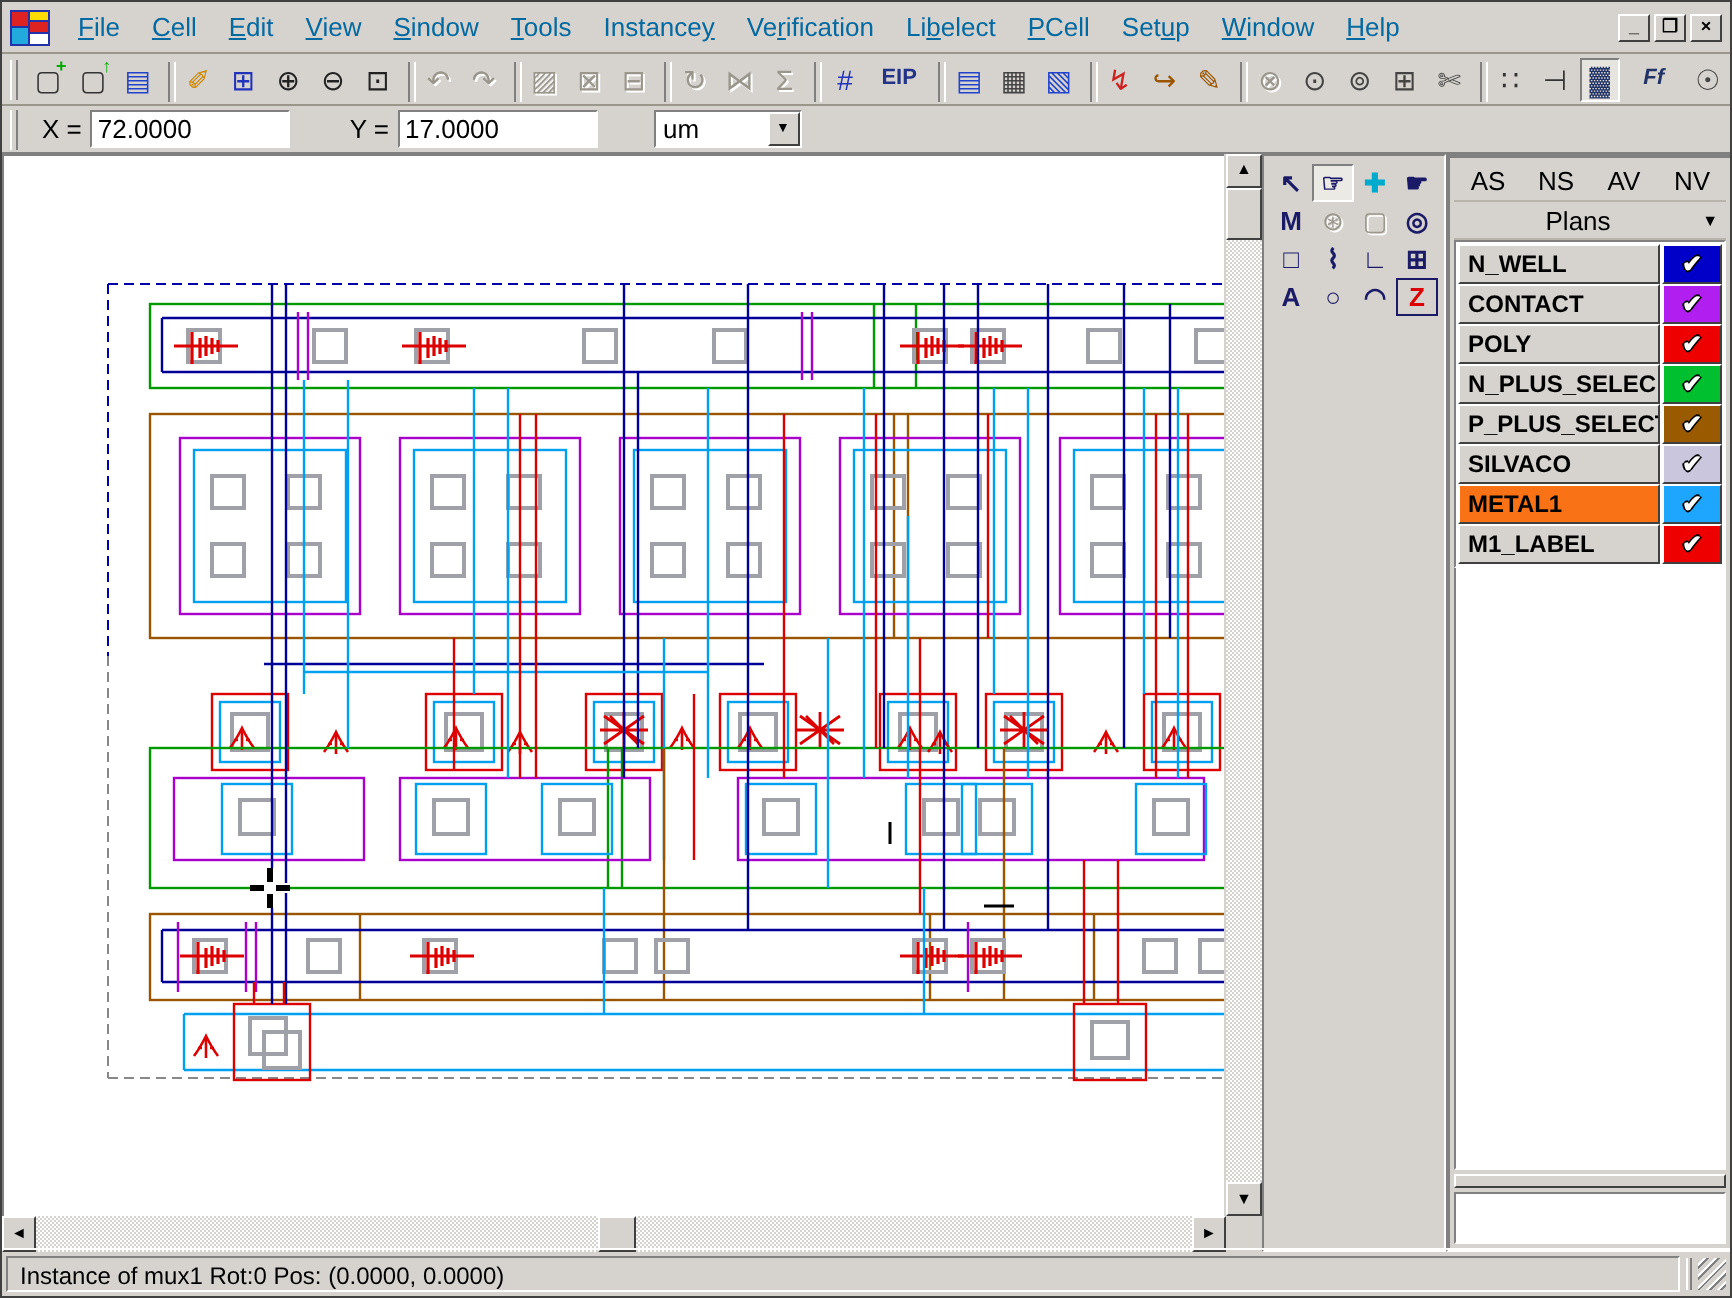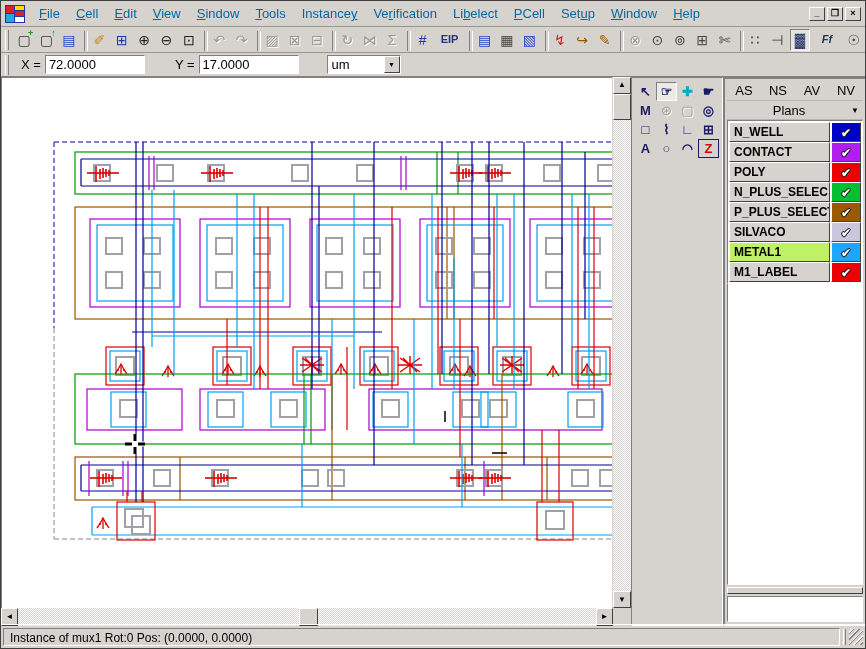--- a/index.html
+++ b/index.html
@@ -53,21 +53,21 @@
   
   .layerpanel{position:absolute;left:722px;top:0;width:144px;height:549px;background:#d6d3ce;border:2px solid;border-color:#808080 #fff #fff #808080;display:flex;flex-direction:column;padding:2px;}
   .lp-cols{display:flex;height:20px;align-items:center;border-bottom:1px solid #b8b4ac;}
   .lp-col{flex:1;text-align:center;font-size:13px;cursor:default;}
   .lp-plans{height:19px;display:flex;align-items:center;font-size:13px;border-bottom:1px solid #b8b4ac;cursor:default;}
   .lp-plans .ptext{flex:1;text-align:center;}
   .lp-plans .parrow{font-size:8px;padding-right:4px;}
   .lp-list{background:#fff;border:1px solid;border-color:#808080 #fff #fff #808080;padding:1px;flex:0 0 auto;}
   .lrow{display:flex;height:20px;margin-bottom:0px;}
   .lname{flex:1;background:#d6d3ce;border:1px solid;border-color:#fff #404040 #404040 #fff;font-size:12px;font-weight:bold;padding:2px 0 0 4px;overflow:hidden;white-space:nowrap;cursor:default;}
-  .lname.selected{background:#bef264;}
+  .lname.selected{background:#f97316;}
   .lswatch{width:30px;margin-left:1px;border:1px solid;border-color:#fff #404040 #404040 #fff;text-align:center;cursor:default;}
   .lswatch .chk{font-size:12px;font-weight:bold;color:#fff;line-height:17px;text-shadow:-1px 0 #000,1px 0 #000,0 -1px #000,0 1px #000;}
   .lp-empty{flex:1;background:#fff;border:1px solid;border-color:#808080 #fff #fff #808080;border-top:none;}
   .lp-divider{height:7px;margin:2px 0;background:#d6d3ce;border:1px solid;border-color:#fff #404040 #404040 #fff;}
   .lp-bottombox{height:26px;background:#fff;border:1px solid;border-color:#808080 #fff #fff #808080;}
   
   .statusbar{position:absolute;left:0;right:0;bottom:0;height:24px;display:flex;align-items:center;padding:2px;gap:3px;border-top:1px solid #fff;}
   .spanel{height:18px;border:1px solid;border-color:#808080 #fff #fff #808080;font-size:12px;padding:2px 6px 0 6px;white-space:nowrap;overflow:hidden;cursor:default;}
   .smain{flex:1;}
   .sgrip2{width:3px;height:16px;border-left:1px solid #fff;border-right:1px solid #808080;}

